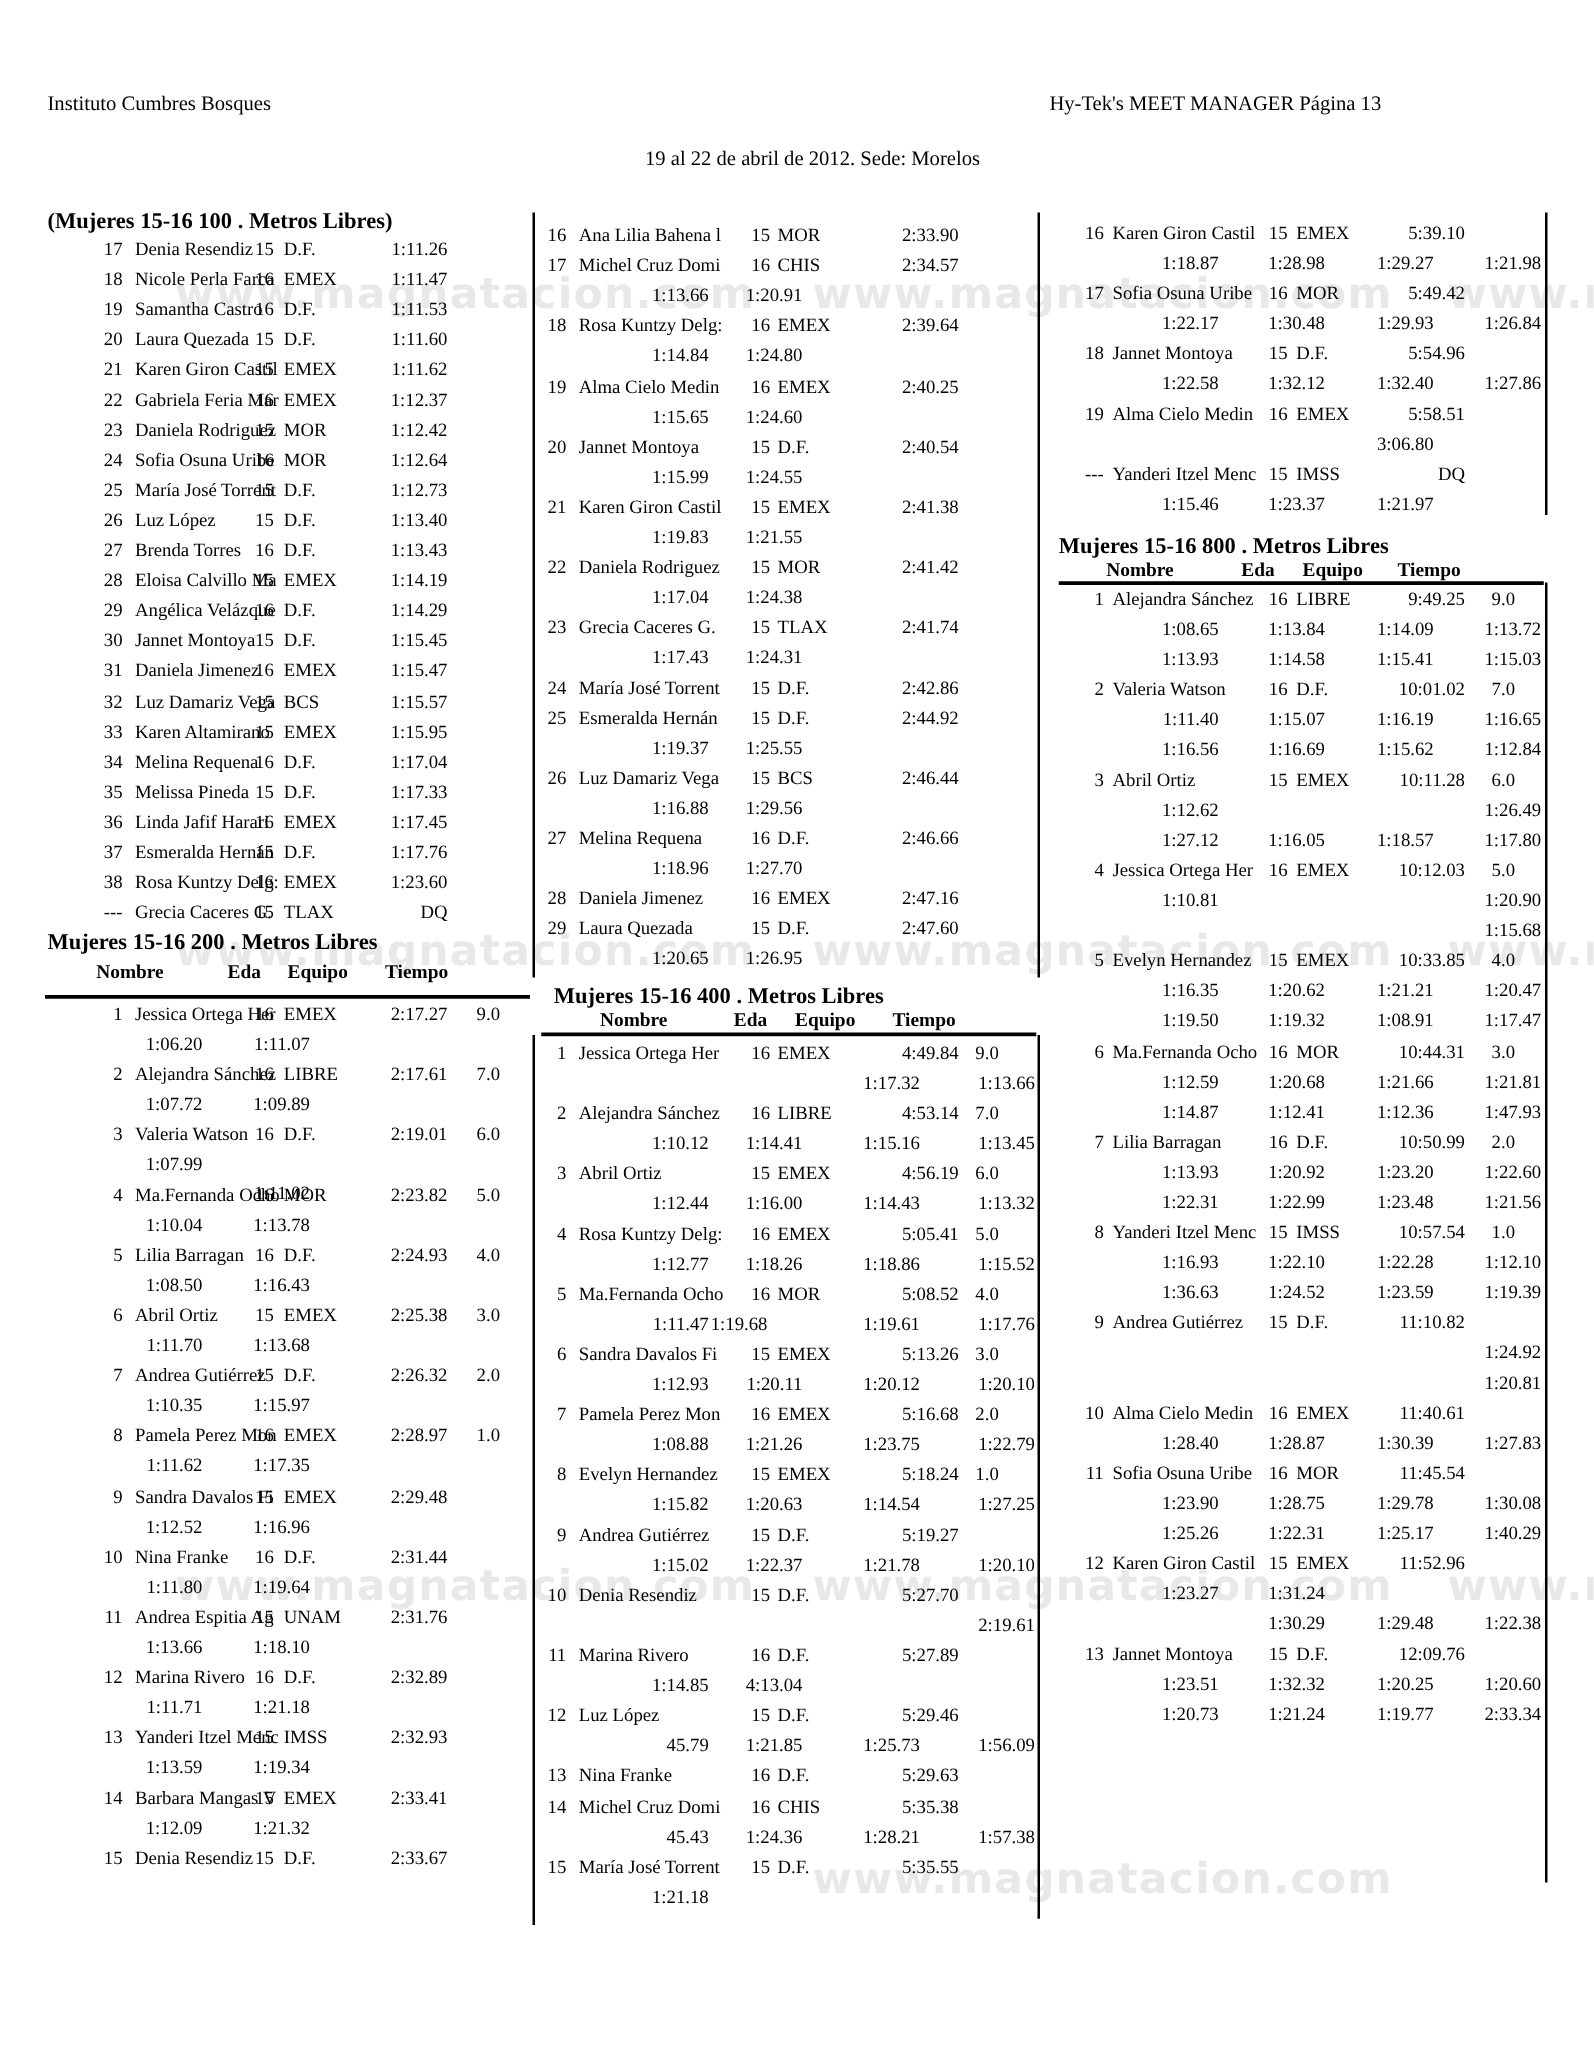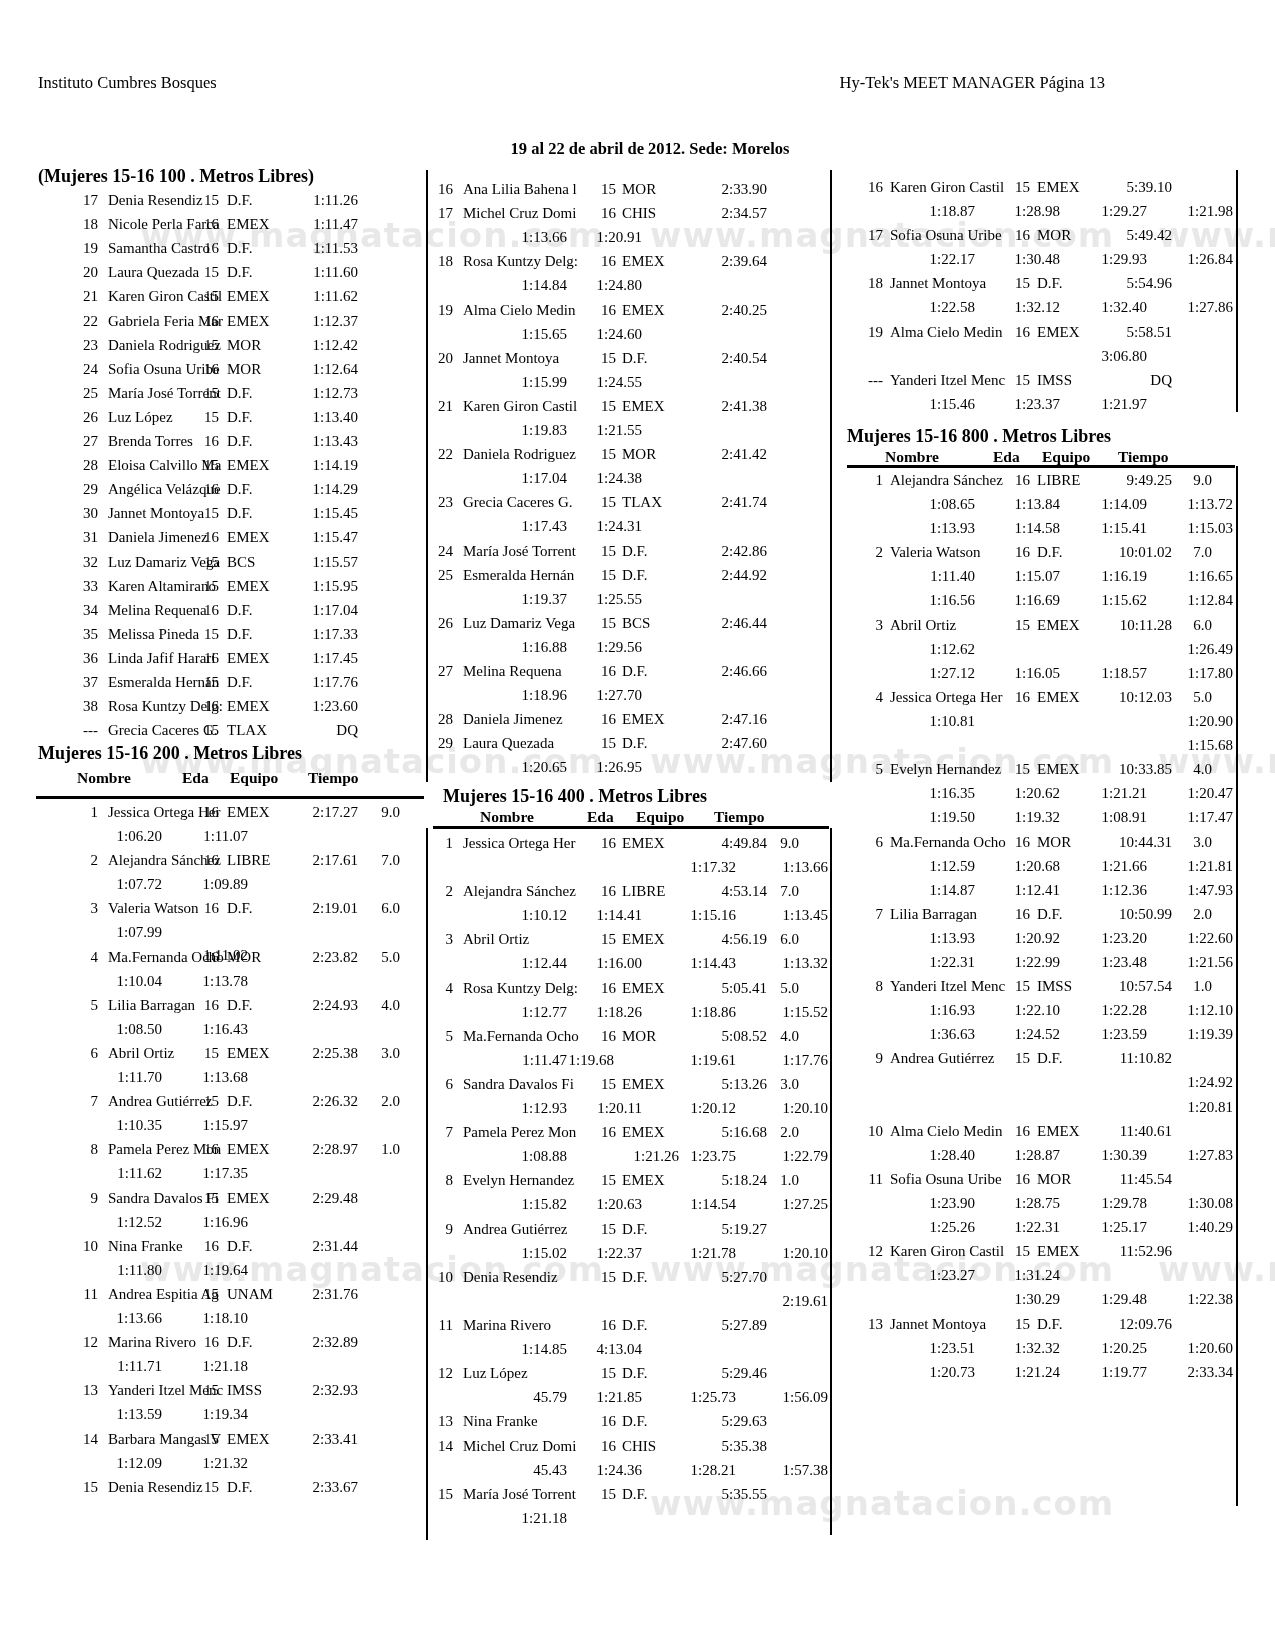--- a/index.html
+++ b/index.html
@@ -4,21 +4,21 @@
 <style>
   html,body{margin:0;padding:0;background:#ffffff;}
   .page{
     position:relative;width:1275px;height:1650px;background:#ffffff;
     font-family:"Liberation Serif","DejaVu Serif",serif;color:#000;overflow:hidden;
   }
   .abs{position:absolute;white-space:nowrap;line-height:1.2;}
   .hdr-small{font-size:16.5px;}
   .center-line{position:absolute;left:38px;width:1224px;text-align:center;white-space:nowrap;}
   .meet-title{font-size:18.5px;font-weight:bold;}
-  .meet-sub{font-size:16.5px;font-weight:bold;margin-top:22px;}
+  .meet-sub{font-size:16.5px;font-weight:normal;}
   .results-lbl{font-size:21px;font-weight:bold;}
   .sec-title{font-size:18px;font-weight:bold;}
   .col-hdr{font-size:15.5px;font-weight:bold;}
   .body-txt{font-size:15px;}
   .rule{position:absolute;height:2.5px;background:#000;}
   .vline{position:absolute;width:1.5px;background:#000;}
   .wm{
     position:absolute;font-family:"DejaVu Sans",sans-serif;font-weight:bold;
     font-size:34px;color:rgba(90,90,90,0.14);letter-spacing:1px;white-space:nowrap;
   }
@@ -553,21 +553,21 @@
         <span class="abs " style="right: 447px; top: 24.1px;">1:20.10</span>
       </div>
       <div class="entry body-txt" style="top: 1123.2px;">
         <span class="abs " style="right: 822px; top: 0px;">7</span>
         <span class="abs " style="left: 463px; top: 0px;">Pamela Perez Mon</span>
         <span class="abs " style="left: 601px; top: 0px;">16</span>
         <span class="abs " style="left: 622px; top: 0px;">EMEX</span>
         <span class="abs " style="right: 508px; top: 0px;">5:16.68</span>
         <span class="abs " style="right: 476px; top: 0px;">2.0</span>
         <span class="abs " style="right: 708px; top: 24.1px;">1:08.88</span>
-        <span class="abs " style="right: 596px; top: 24.1px;">1:21.26</span>
+        <span class="abs " style="right: 633px; top: 24.1px;">1:21.26</span>
         <span class="abs " style="right: 539px; top: 24.1px;">1:23.75</span>
         <span class="abs " style="right: 447px; top: 24.1px;">1:22.79</span>
       </div>
       <div class="entry body-txt" style="top: 1171.4px;">
         <span class="abs " style="right: 822px; top: 0px;">8</span>
         <span class="abs " style="left: 463px; top: 0px;">Evelyn Hernandez</span>
         <span class="abs " style="left: 601px; top: 0px;">15</span>
         <span class="abs " style="left: 622px; top: 0px;">EMEX</span>
         <span class="abs " style="right: 508px; top: 0px;">5:18.24</span>
         <span class="abs " style="right: 476px; top: 0px;">1.0</span>

